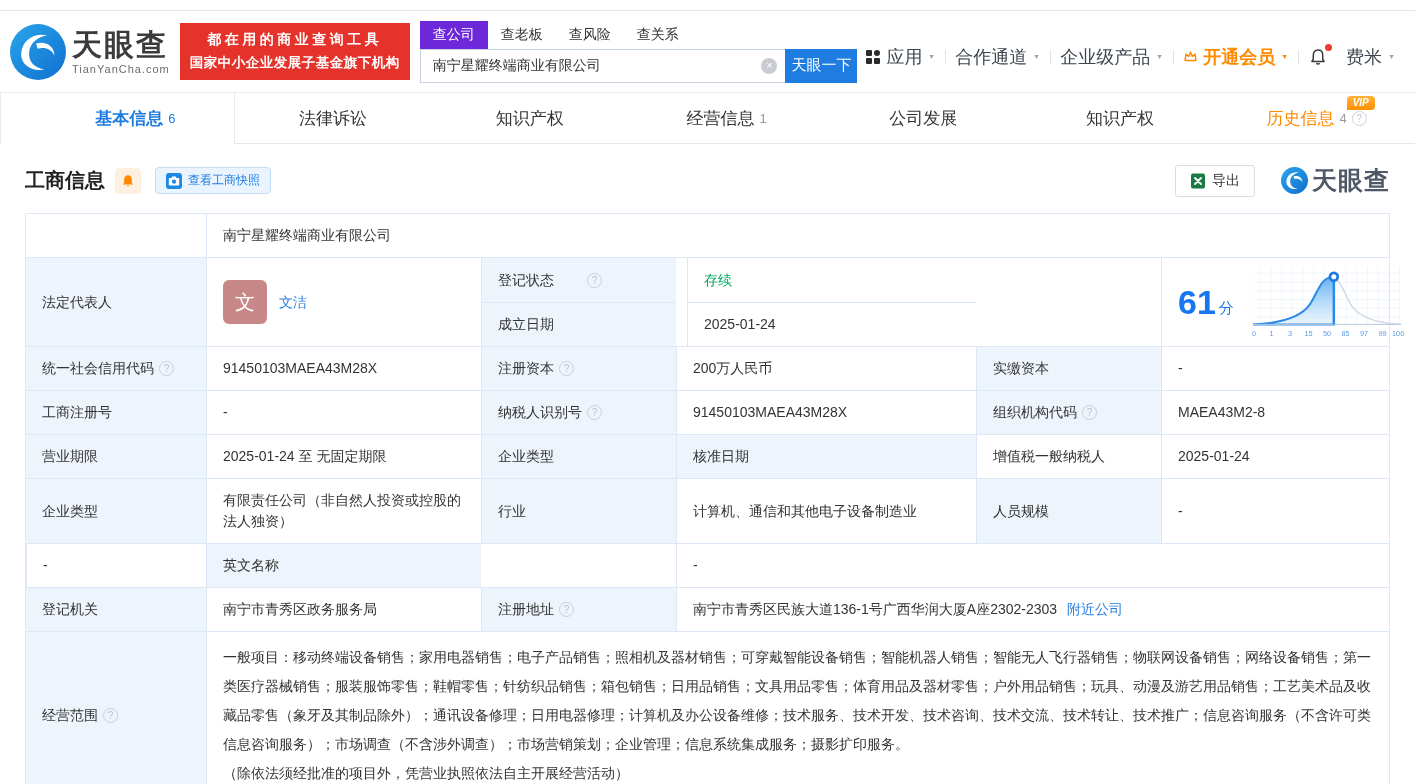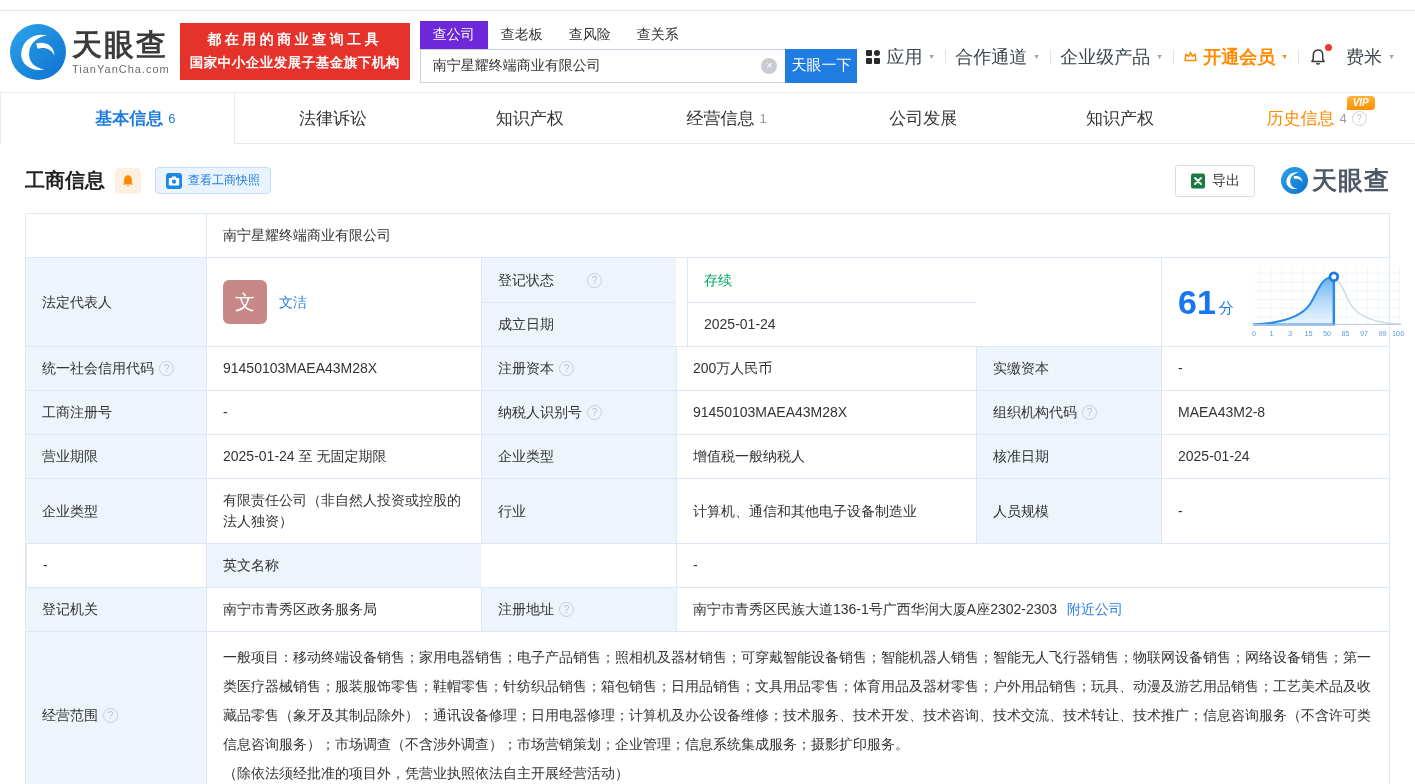--- a/index.html
+++ b/index.html
@@ -329,22 +329,22 @@
       <span>组织机构代码</span>
         <span class="help-icon"></span>
     </div>
     <div class="cell bl">MAEA43M2-8</div>
   </div>
 
   <div class="trow">
     <div class="cell lbl">营业期限</div>
     <div class="cell bl">2025-01-24 至 无固定期限</div>
     <div class="cell lbl bl">企业类型</div>
+    <div class="cell lbl bl">核准日期</div>
     <div class="cell bl">增值税一般纳税人</div>
-    <div class="cell lbl bl">核准日期</div>
     <div class="cell bl">2025-01-24</div>
   </div>
 
   <div class="trow">
     <div class="cell lbl">企业类型</div>
     <div class="cell bl">有限责任公司（非自然人投资或控股的法人独资）</div>
     <div class="cell lbl bl">行业</div>
     <div class="cell bl">计算机、通信和其他电子设备制造业</div>
     <div class="cell lbl bl">人员规模</div>
     <div class="cell bl">-</div>

